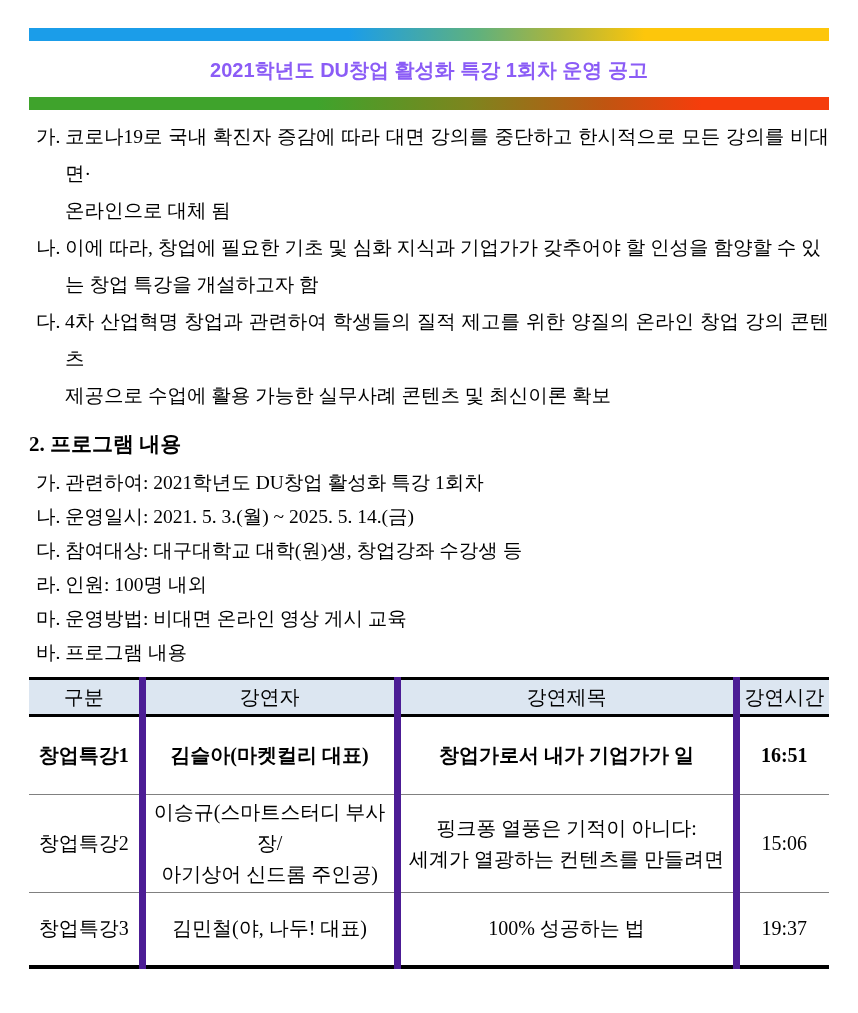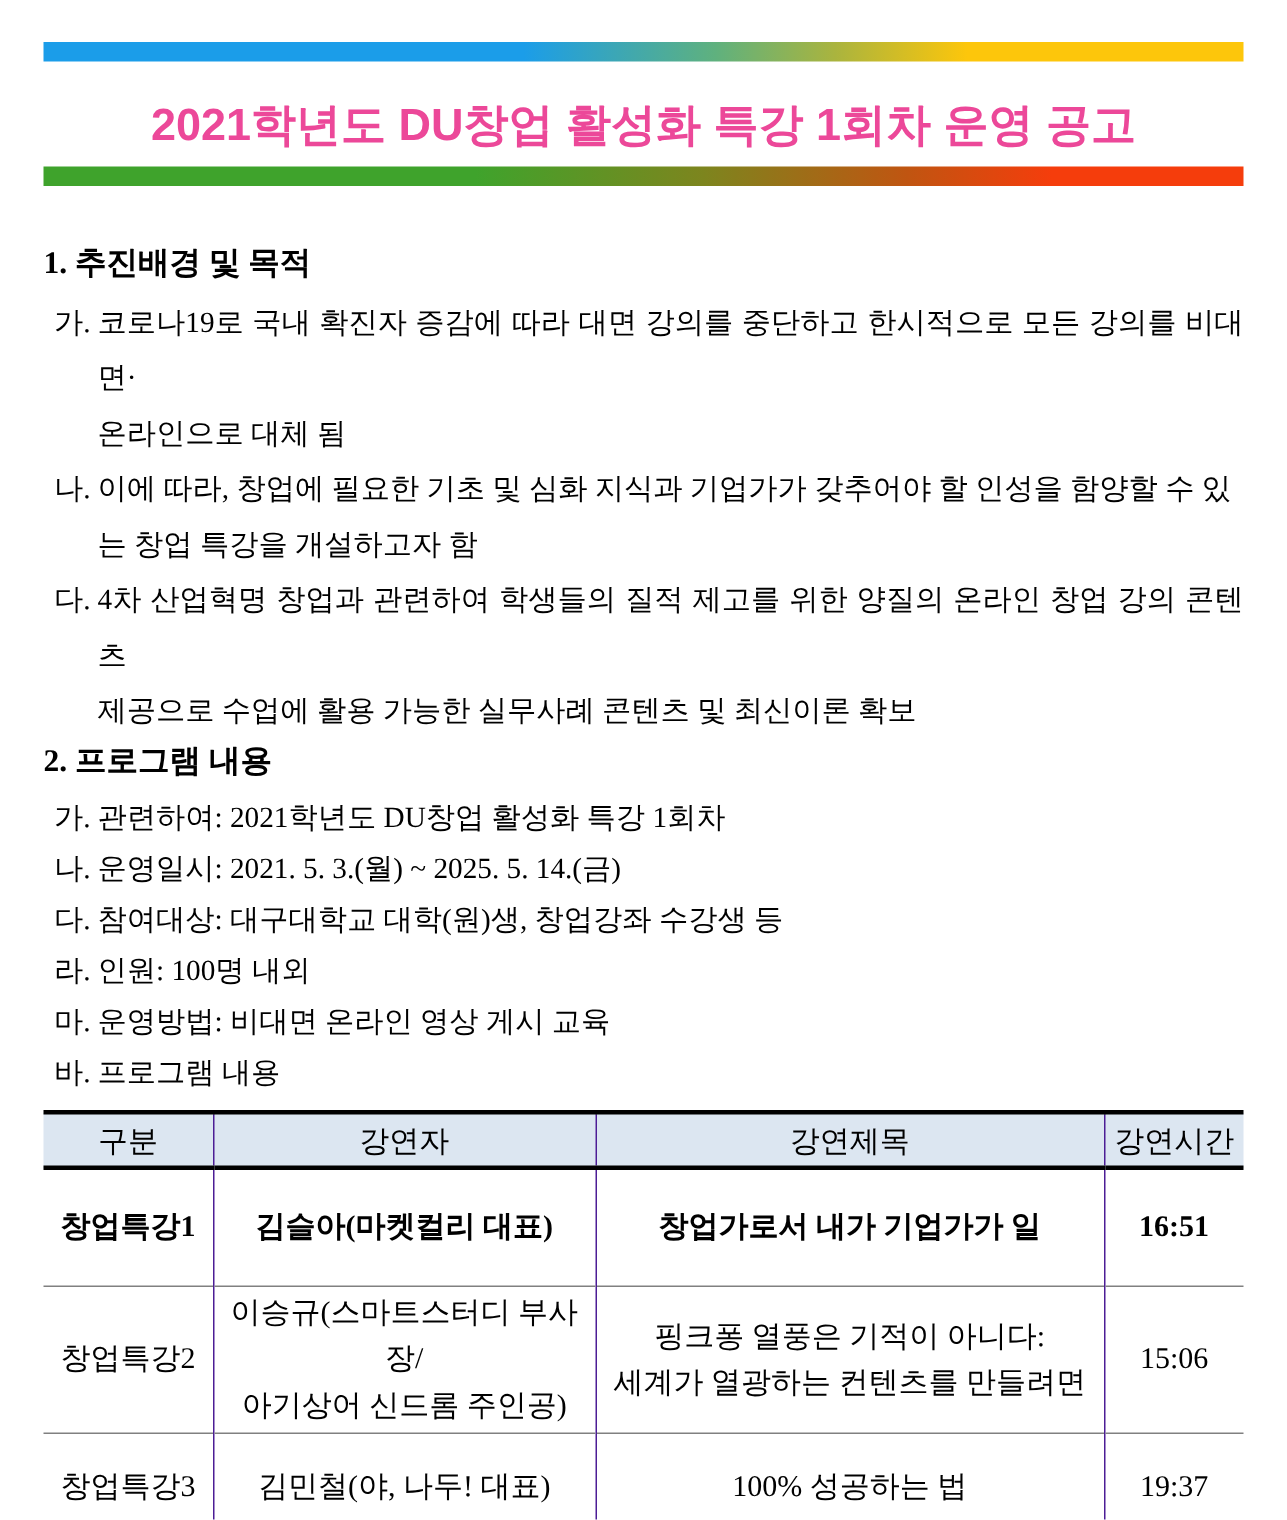--- a/index.html
+++ b/index.html
@@ -20,36 +20,36 @@
     background: linear-gradient(90deg, #1b9de9 0%, #1b9de9 40%, #5fb17e 56%,
                 #aab43e 66%, #fdc60b 77%, #fdc60b 100%);
   }
   .bar-bottom {
     background: linear-gradient(90deg, #3fa32c 0%, #3fa32c 36%, #7d851e 55%,
                 #c05511 72%, #f53d0c 84%, #f53d0c 100%);
   }
   .doc-title {
     font-family: "Liberation Sans", "DejaVu Sans", sans-serif;
     font-weight: bold;
-    font-size: 30px;
+    font-size: 20px;
     line-height: 34px;
     text-align: center;
-    padding: 26px 0 10px 0;
+    padding: 12px 0 10px 0;
     letter-spacing: 0px;
-    color: #ec4899;
+    color: #8b5cf6;
   }
 
   
   .sec-heading {
     font-size: 21px;
     font-weight: bold;
     line-height: 28px;
   }
   .sec1-heading { margin-top: 37px; }
-  .sec2-heading { }
+  .sec2-heading { margin-top: 16px; }
 
   .item-list { margin-top: 8px; }
   .item {
     display: flex;
     align-items: flex-start;
     font-size: 19.5px;
   }
   .item .marker {
     flex: 0 0 36px;
     text-align: left;
@@ -83,41 +83,40 @@
     height: 37px;
     border-bottom: 3px solid #000000;
   }
   table.program td {
     text-align: center;
     vertical-align: middle;
     white-space: pre-line;
     line-height: 31px;
   }
   table.program th, table.program td {
-    border-right: 1px solid #4c1d95;
+    border-right: 7px solid #4c1d95;
     padding: 2px 4px;
   }
   table.program th:last-child, table.program td:last-child { border-right: none; }
   table.program tbody tr { border-top: 1px solid #808080; }
   table.program tbody tr:first-child { border-top: none; }
   table.program tbody tr.r1 { height: 79px; font-weight: bold; }
   table.program tbody tr.r2 { height: 82px; }
   table.program tbody tr.r3 { height: 74px; }
 </style>
 </head>
 <body>
 
 <div class="content">
 
   <div class="bar bar-top"></div>
   <h1 class="doc-title">2021학년도 DU창업 활성화 특강 1회차 운영 공고</h1>
   <div class="bar bar-bottom"></div>
 
   <div class="sec1">
-    <h2 class="sec-heading sec1-heading">1. 추진배경 및 목적</h2>
     <div class="item-list">
       <div class="item">
         <span class="marker">가.</span>
         <div class="text">코로나19로 국내 확진자 증감에 따라 대면 강의를 중단하고 한시적으로 모든 강의를 비대면·
 온라인으로 대체 됨</div>
       </div>
       <div class="item">
         <span class="marker">나.</span>
         <div class="text">이에 따라, 창업에 필요한 기초 및 심화 지식과 기업가가 갖추어야 할 인성을 함양할 수 있
 는 창업 특강을 개설하고자 함</div>

